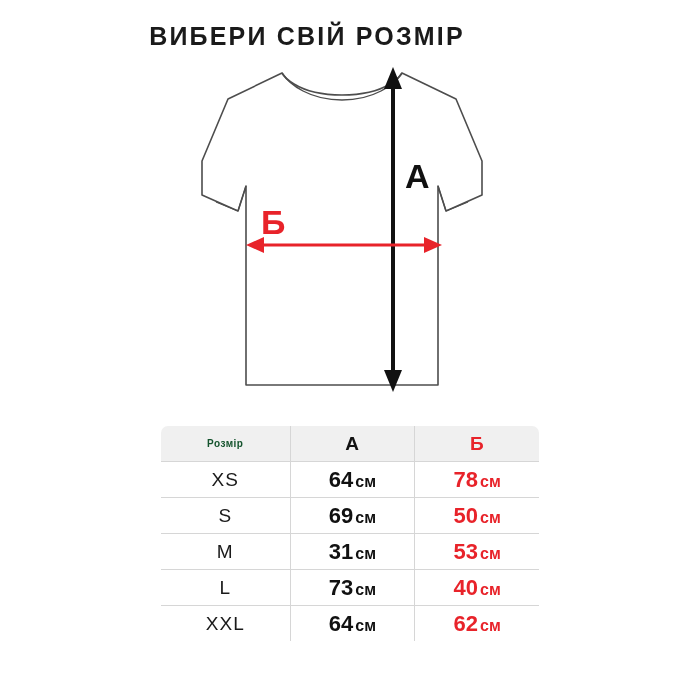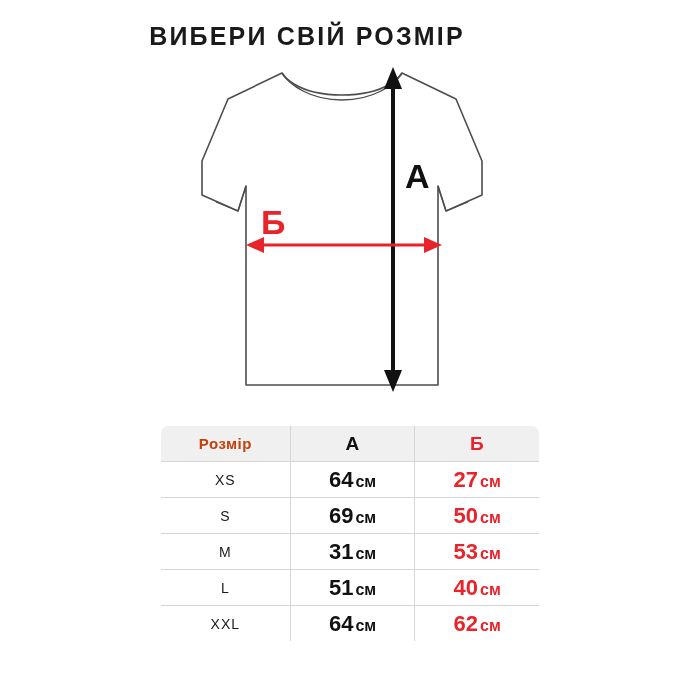--- a/index.html
+++ b/index.html
@@ -68,39 +68,39 @@
   }
   #size-table td, #size-table th {
     border: 1px solid #d6d6d6;
     text-align: center;
     padding: 0;
     height: 35px;
     vertical-align: middle;
   }
   #size-table thead th {
     background: #f0f0f0;
-    font-size: 15px;
-    font-weight: bold;
-    color: #c2410c;
+    font-size: 10px;
+    font-weight: bold;
+    color: #14532d;
     letter-spacing: 0.5px;
   }
   #size-table thead th.col-a {
     color: #111111;
     font-size: 19px;
   }
   #size-table thead th.col-b {
     color: #e8232a;
     font-size: 19px;
   }
   .col-size { width: 130px; }
   .col-a { width: 125px; }
   .col-b { width: 125px; }
 
   .size-name {
-    font-size: 14px;
+    font-size: 19px;
     color: #1a1a1a;
     font-weight: normal;
     letter-spacing: 1px;
   }
   .val {
     font-size: 22px;
     font-weight: bold;
   }
   .val.a { color: #111111; }
   .val.b { color: #e8232a; }
@@ -163,21 +163,21 @@
     <tr>
       <td class="size-name">XS</td>
       <td>
         <span class="cell-inner">
             <span class="val a">64</span>
             <span class="unit val a">см</span>
           </span>
       </td>
       <td>
         <span class="cell-inner">
-            <span class="val b">27</span>
+            <span class="val b">78</span>
             <span class="unit val b">см</span>
           </span>
       </td>
     </tr>
     <tr>
       <td class="size-name">S</td>
       <td>
         <span class="cell-inner">
             <span class="val a">69</span>
             <span class="unit val a">см</span>
@@ -202,21 +202,21 @@
         <span class="cell-inner">
             <span class="val b">53</span>
             <span class="unit val b">см</span>
           </span>
       </td>
     </tr>
     <tr>
       <td class="size-name">L</td>
       <td>
         <span class="cell-inner">
-            <span class="val a">51</span>
+            <span class="val a">73</span>
             <span class="unit val a">см</span>
           </span>
       </td>
       <td>
         <span class="cell-inner">
             <span class="val b">40</span>
             <span class="unit val b">см</span>
           </span>
       </td>
     </tr>

